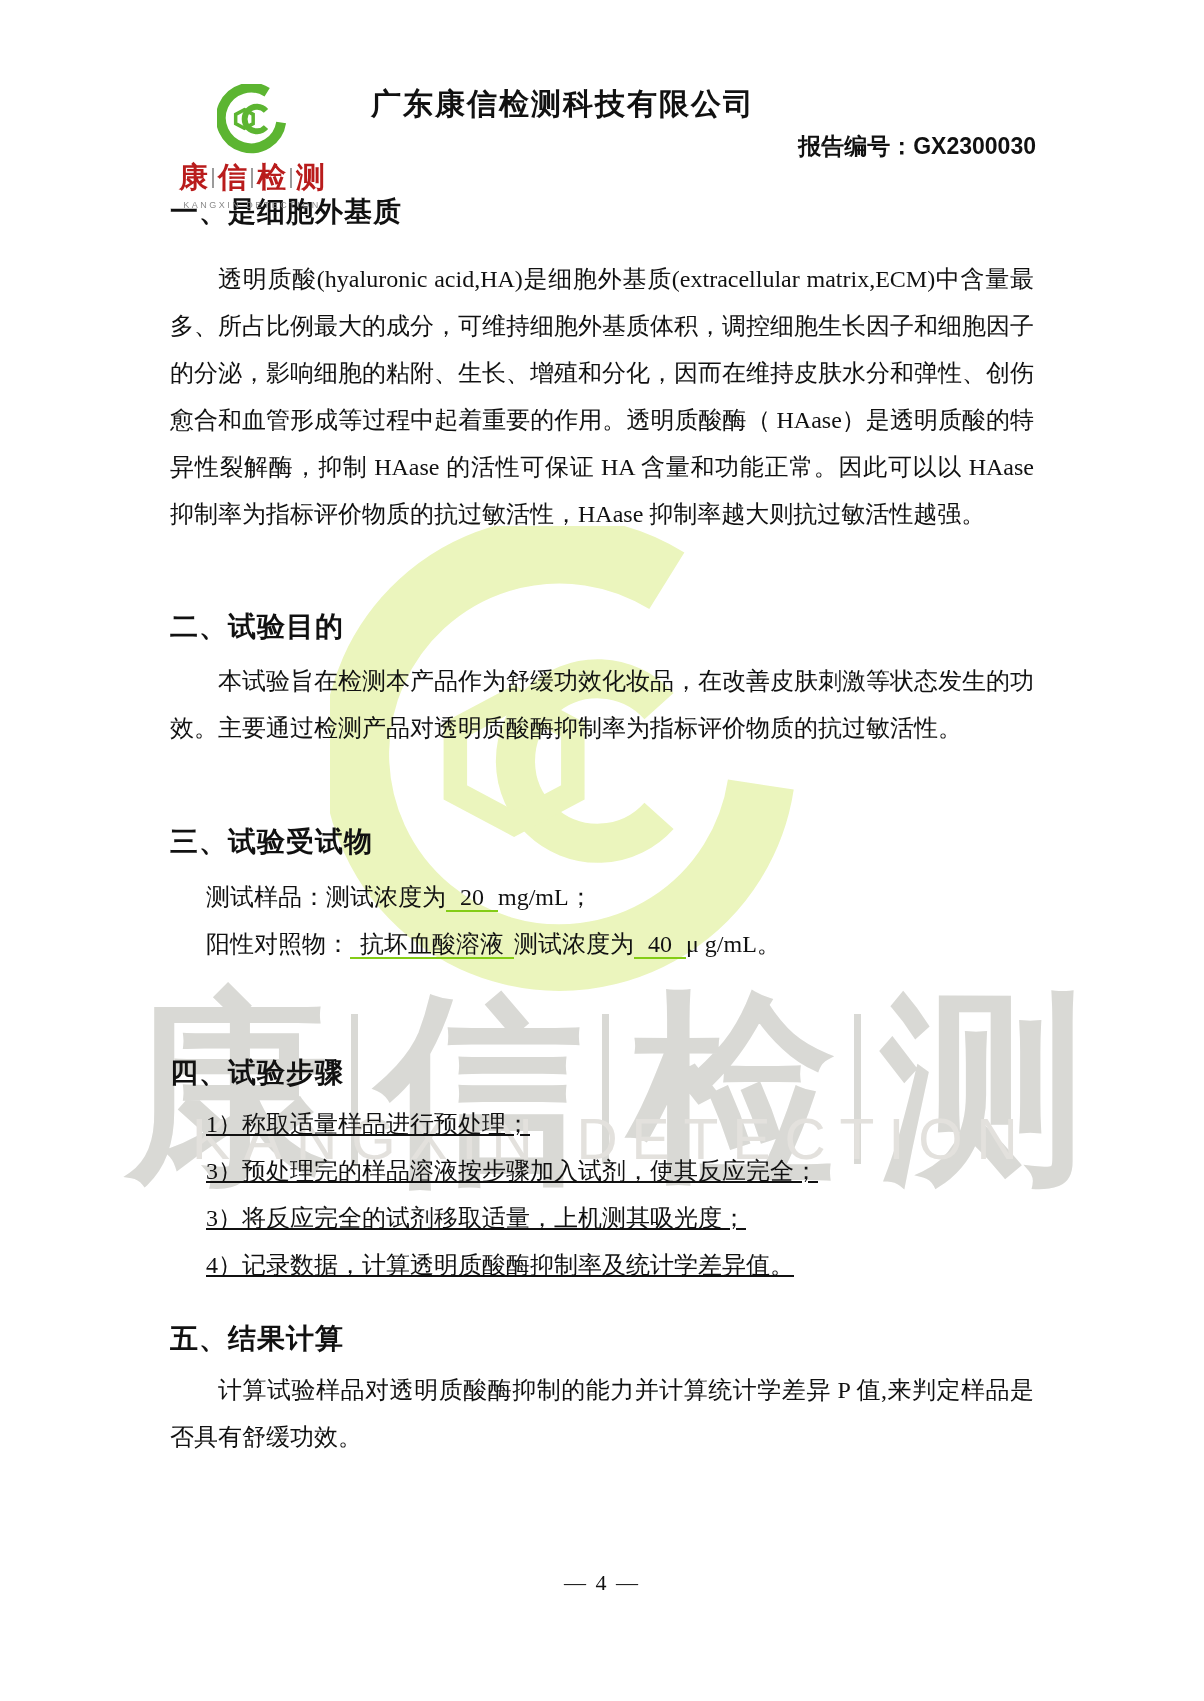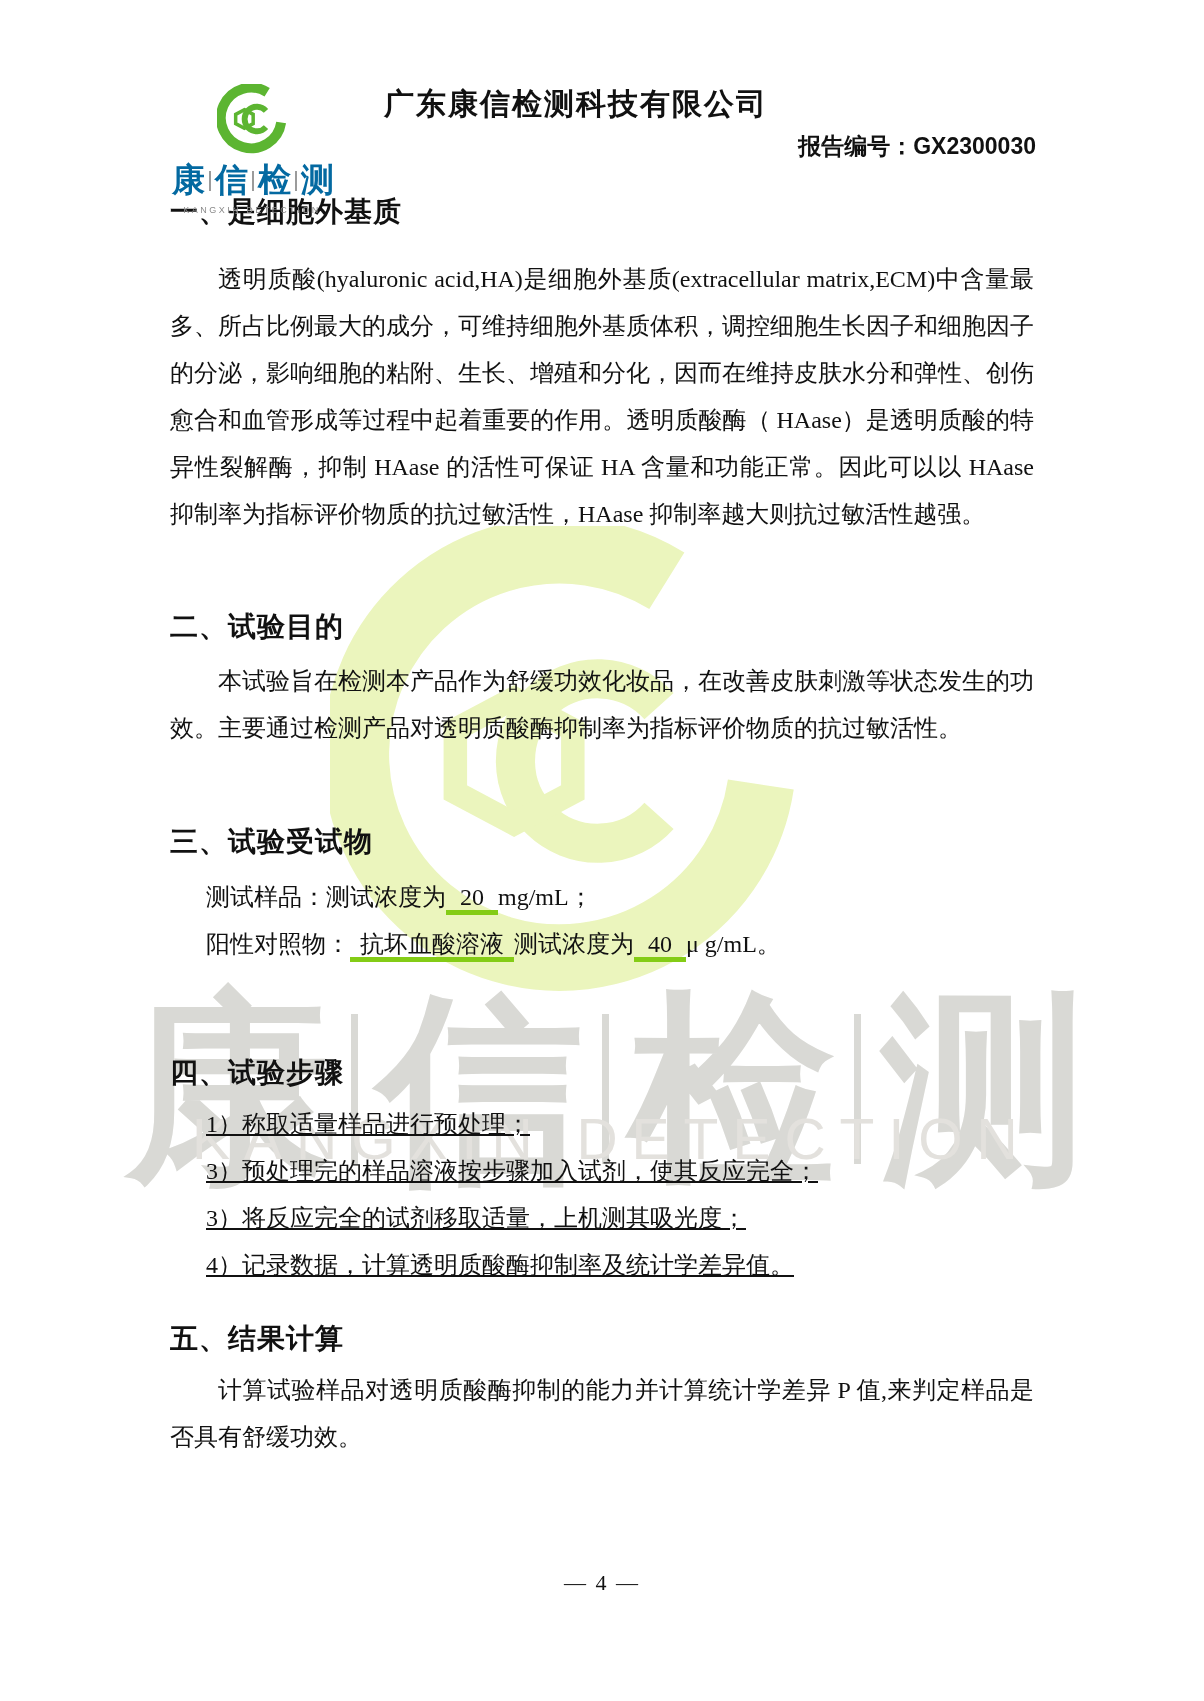--- a/index.html
+++ b/index.html
@@ -6,26 +6,26 @@
   html,body { background:#ffffff; }
   .page {
     position:relative; width:1204px; height:1701px; margin:0 auto;
     background:#ffffff; overflow:hidden; color:#111;
     font-family:"Liberation Serif","DejaVu Serif",serif;
   }
 
   
   .logo { position:absolute; left:172px; top:84px; width:160px; text-align:center; z-index:3; }
   .logo svg { width:70px; height:70px; display:block; margin:0 auto 4px; }
-  .logo-cn { font-size:33px; font-weight:bold; color:#0369a1; white-space:nowrap;
+  .logo-cn { font-size:29px; font-weight:bold; color:#b91c1c; white-space:nowrap;
              font-family:"Liberation Sans","DejaVu Sans",sans-serif;text-align:center; }
   .logo-cn .bar { display:inline-block; width:2px; height:20px; background:#9b9b9b; margin:0 4px 2px; vertical-align:middle; }
   .logo-en { font-size:9px; color:#8a8a8a; letter-spacing:2.5px; margin-top:2px;
              font-family:"Liberation Sans","DejaVu Sans",sans-serif; }
-  .title { position:absolute; left:16px; top:84px; width:1120px; text-align:center;
+  .title { position:absolute; left:3px; top:84px; width:1120px; text-align:center;
            font-size:30px; font-weight:bold; letter-spacing:2px; z-index:3; }
   .report-no { position:absolute; top:131px; right:168px; font-size:23px; font-weight:bold; z-index:3;
                font-family:"Liberation Sans","DejaVu Sans",sans-serif; }
 
   
   .wm-circle { position:absolute; left:330px; top:526px; width:470px; height:470px; z-index:1; opacity:.9; }
   .wm-circle svg { width:100%; height:100%; }
   .wm-text { position:absolute; left:126px; top:986px; width:960px; z-index:1;
              display:flex; align-items:center; justify-content:space-between;
              color:#d9d9d5; font-weight:bold;
@@ -39,21 +39,21 @@
   
   .content { position:absolute; left:170px; top:195px; width:864px; z-index:2; }
   h2.sec { font-size:28px; font-weight:bold; line-height:34px; letter-spacing:1px; }
   .body-p { font-size:24px; line-height:47px; text-align:justify; text-indent:2em; }
   #p1 { margin-top:27px; }
   #h2-2 { margin-top:72px; }
   #p2 { margin-top:14px; }
   #h2-3 { margin-top:73px; }
   .sub-block { margin-top:15px; padding-left:36px; }
   .sub-line { font-size:24px; line-height:47px; }
-  .u { border-bottom:5px solid #84cc16; }
+  .u { border-bottom:2px solid #84cc16; }
   .pad-num { padding:0 14px; }
   .pad-name { padding:0 10px; }
   #h2-4 { margin-top:88px; }
   .steps { margin-top:11px; padding-left:36px; list-style:none;text-decoration:underline; }
   .steps li { font-size:24px; line-height:47px; }
   #h2-5 { margin-top:33px; }
   #p5 { margin-top:11px; }
 
   .footer { position:absolute; left:0; top:1570px; width:1204px; text-align:center;
             font-size:22px; letter-spacing:2px; z-index:2; }

